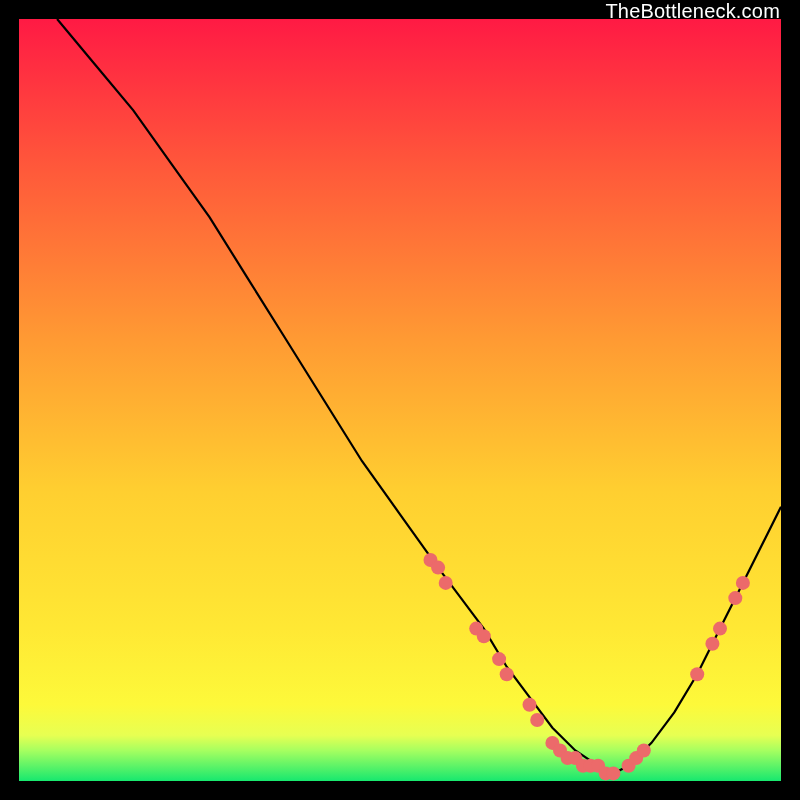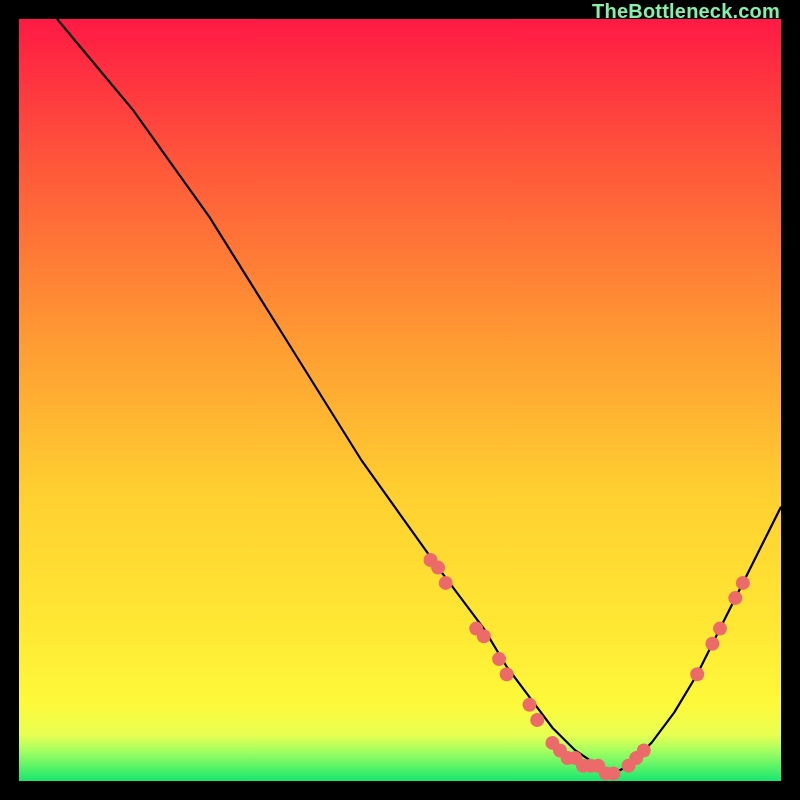--- a/index.html
+++ b/index.html
@@ -18,22 +18,22 @@
     top: 0;
     width: 762px;
     height: 762px;
   }
   .watermark {
     position: absolute;
     top: 0;
     right: 20px;
     font-family: Arial, Helvetica, sans-serif;
     font-size: 20px;
-    font-weight: 700;
-    color: #86efac;
+    font-weight: 400;
+    color: #ffffff;
     letter-spacing: 0.2px;
     z-index: 10;
   }
 </style>
 </head>
 <body>
 
 <div class="watermark">TheBottleneck.com</div>
 
 <div class="frame">

